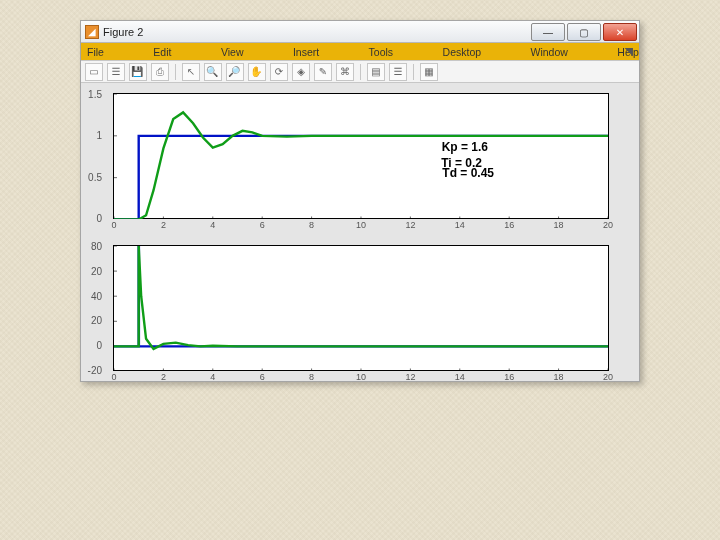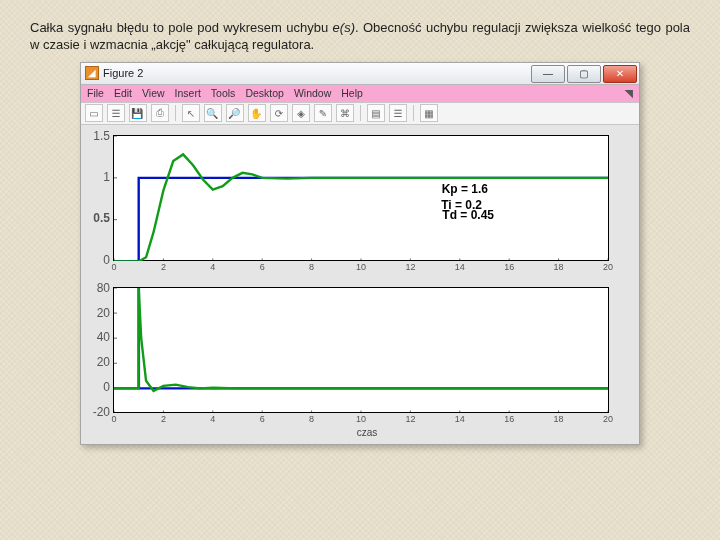--- a/index.html
+++ b/index.html
@@ -58,23 +58,24 @@
   .winbtns { display:flex; }
   .winbtn {
     width:34px; height:18px; margin:1px 2px 0 0;
     border:1px solid #8a8a8a; border-radius:2px;
     background:linear-gradient(#f7f9fb,#d6dde6);
     display:flex; align-items:center; justify-content:center;
     font-size:10px; color:#333;
   }
   .winbtn.close { background:linear-gradient(#f3a293,#d9432a); color:#fff; border-color:#a02e1a;}
   .menubar {
-    height:18px; background:#f9a8d4; border-bottom:1px solid #c7c7c7;
+    height:18px; background:#eab308; border-bottom:1px solid #c7c7c7;
     display:flex; gap:10px; padding-left:6px; font-size:10.5px; color:#333; align-items:center;
     position:relative;
+    justify-content:space-between;
   }
   .menubar .help-float { position:absolute; right:6px; font-size:11px; color:#555;}
   .toolbar {
     height:22px; background:#f4f4f4; border-bottom:1px solid #c7c7c7;
     display:flex; gap:4px; padding-left:4px; align-items:center;
   }
   .tbtn {
     width:18px; height:18px; border:1px solid #c6c6c6; background:#fbfbfb;
     display:flex; align-items:center; justify-content:center; font-size:10px; color:#666;
   }
@@ -87,43 +88,40 @@
   .subplot {
     position:relative;
     width:496px;
     background:#fff;
     border:1px solid #000;
     margin-bottom:4px;
   }
   .subplot.top { height:126px; }
   .subplot.bot { height:126px; }
   .yticks { position:absolute; left:-28px; top:0; bottom:0; width:26px; }
-  .yt { position:absolute; right:2px; font-size:12px; color:#555; transform:translateY(-50%);}
+  .yt { position:absolute; right:10px; font-size:10px; color:#555; transform:translateY(-50%);}
   .xticks { position:absolute; left:0; right:0; bottom:-14px; height:12px;}
   .xt { position:absolute; font-size:9px; color:#555; transform:translateX(-50%);}
   .xlabel { text-align:center; font-size:10px; color:#444; margin-top:14px;}
   .param {
     position:absolute; font-size:12px; font-weight:700; color:#000;
     text-shadow:-.5px -.5px 0 #fff,.5px -.5px 0 #fff,-.5px .5px 0 #fff,.5px .5px 0 #fff;
   }
   .caption {
     margin-top:18px;
     text-align:center;
     font-size:13px;
   }
   .caption em { font-style: italic; }
   svg { position:absolute; inset:0; }
 </style>
 </head>
 <body>
 
 <div class="slide">
-  <p class="descr">
-    Całka sygnału błędu to pole pod wykresem uchybu <em>e(s)</em>. Obecność uchybu regulacji zwiększa wielkość tego pola w czasie i wzmacnia „akcję" całkującą regulatora.
-  </p>
 
   <div class="figwin">
     <div class="titlebar">
       <div class="tleft">
         <span class="jicon">◢</span>
         <span>Figure 2</span>
       </div>
       <div class="winbtns">
         <div class="winbtn">—</div>
         <div class="winbtn">▢</div>
@@ -160,21 +158,21 @@
       <div class="tbtn">☰</div>
       <div class="tsep"></div>
       <div class="tbtn">▦</div>
     </div>
 
     <div class="plotarea">
 
       <div class="subplot top">
         <div class="yticks" id="yt0">
             <span class="yt" style="top: 100%;">0</span>
-            <span class="yt" style="top: 66.6667%; font-weight: bold;">0.5</span>
+            <span class="yt" style="top: 66.6667%;">0.5</span>
             <span class="yt" style="top: 33.3333%;">1</span>
             <span class="yt" style="top: 0%;">1.5</span>
           </div>
         <div class="xticks" id="xt0">
             <span class="xt" style="left: 0%;">0</span>
             <span class="xt" style="left: 10%;">2</span>
             <span class="xt" style="left: 20%;">4</span>
             <span class="xt" style="left: 30%;">6</span>
             <span class="xt" style="left: 40%;">8</span>
             <span class="xt" style="left: 50%;">10</span>
@@ -246,17 +244,16 @@
             <line x1="0" x2="3" y1="126" y2="126" stroke="#000" stroke-width="0.6"></line>
             <line x1="0" x2="3" y1="100.8" y2="100.8" stroke="#000" stroke-width="0.6"></line>
             <line x1="0" x2="3" y1="75.6" y2="75.6" stroke="#000" stroke-width="0.6"></line>
             <line x1="0" x2="3" y1="50.400000000000006" y2="50.400000000000006" stroke="#000" stroke-width="0.6"></line>
             <line x1="0" x2="3" y1="25.19999999999999" y2="25.19999999999999" stroke="#000" stroke-width="0.6"></line>
             <line x1="0" x2="3" y1="0" y2="0" stroke="#000" stroke-width="0.6"></line>
             <path d="M0.0 100.8 L24.8 100.8 L24.8 0.0 L25.0 0.0 L25.0 100.8 L496.0 100.8 " fill="none" stroke="#0012c6" stroke-width="2.4"></path>
             <path d="M0.0 100.8 L24.8 100.8 L24.8 0.0 L27.3 50.4 L32.2 93.2 L39.7 103.3 L49.6 98.3 L62.0 97.0 L74.4 99.5 L86.8 100.8 L99.2 100.2 L124.0 100.8 L148.8 100.8 L198.4 100.8 L496.0 100.8 " fill="none" stroke="#0f9d18" stroke-width="2.4"></path>
           </svg>
       </div>
-      <div class="xlabel">czas</div>
     </div>
   </div>
 
 </div>
 
 </body></html>

